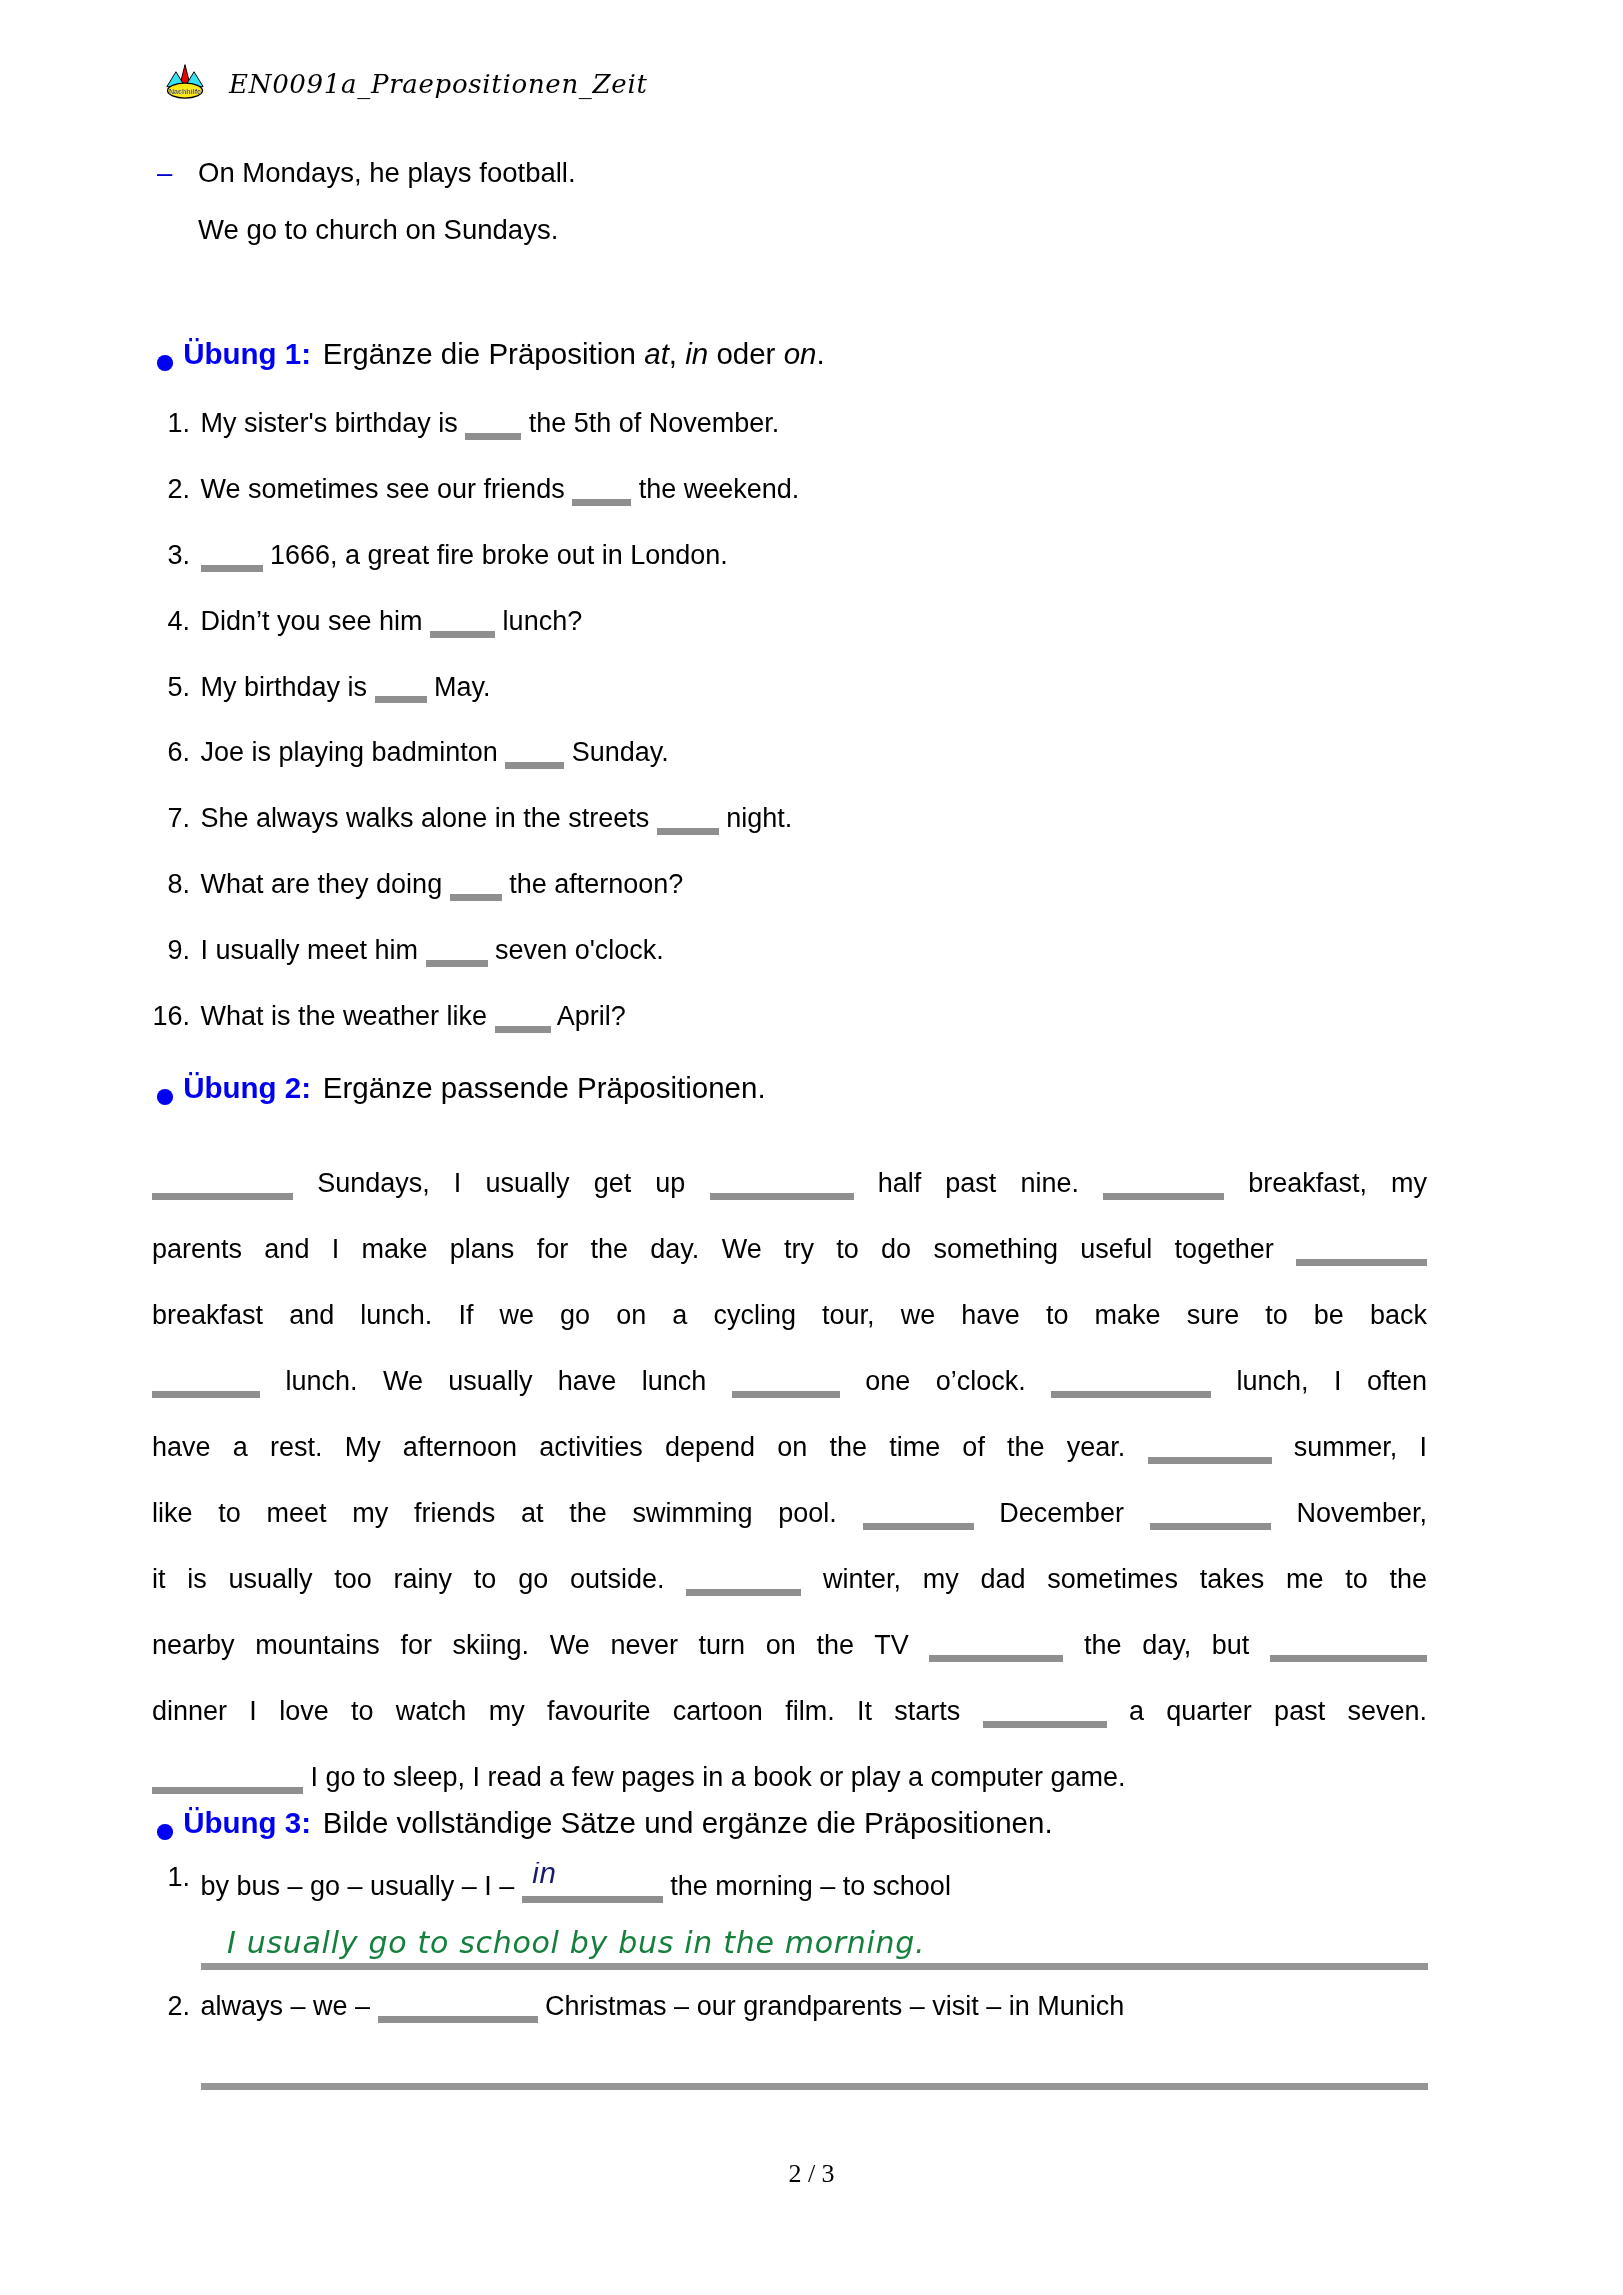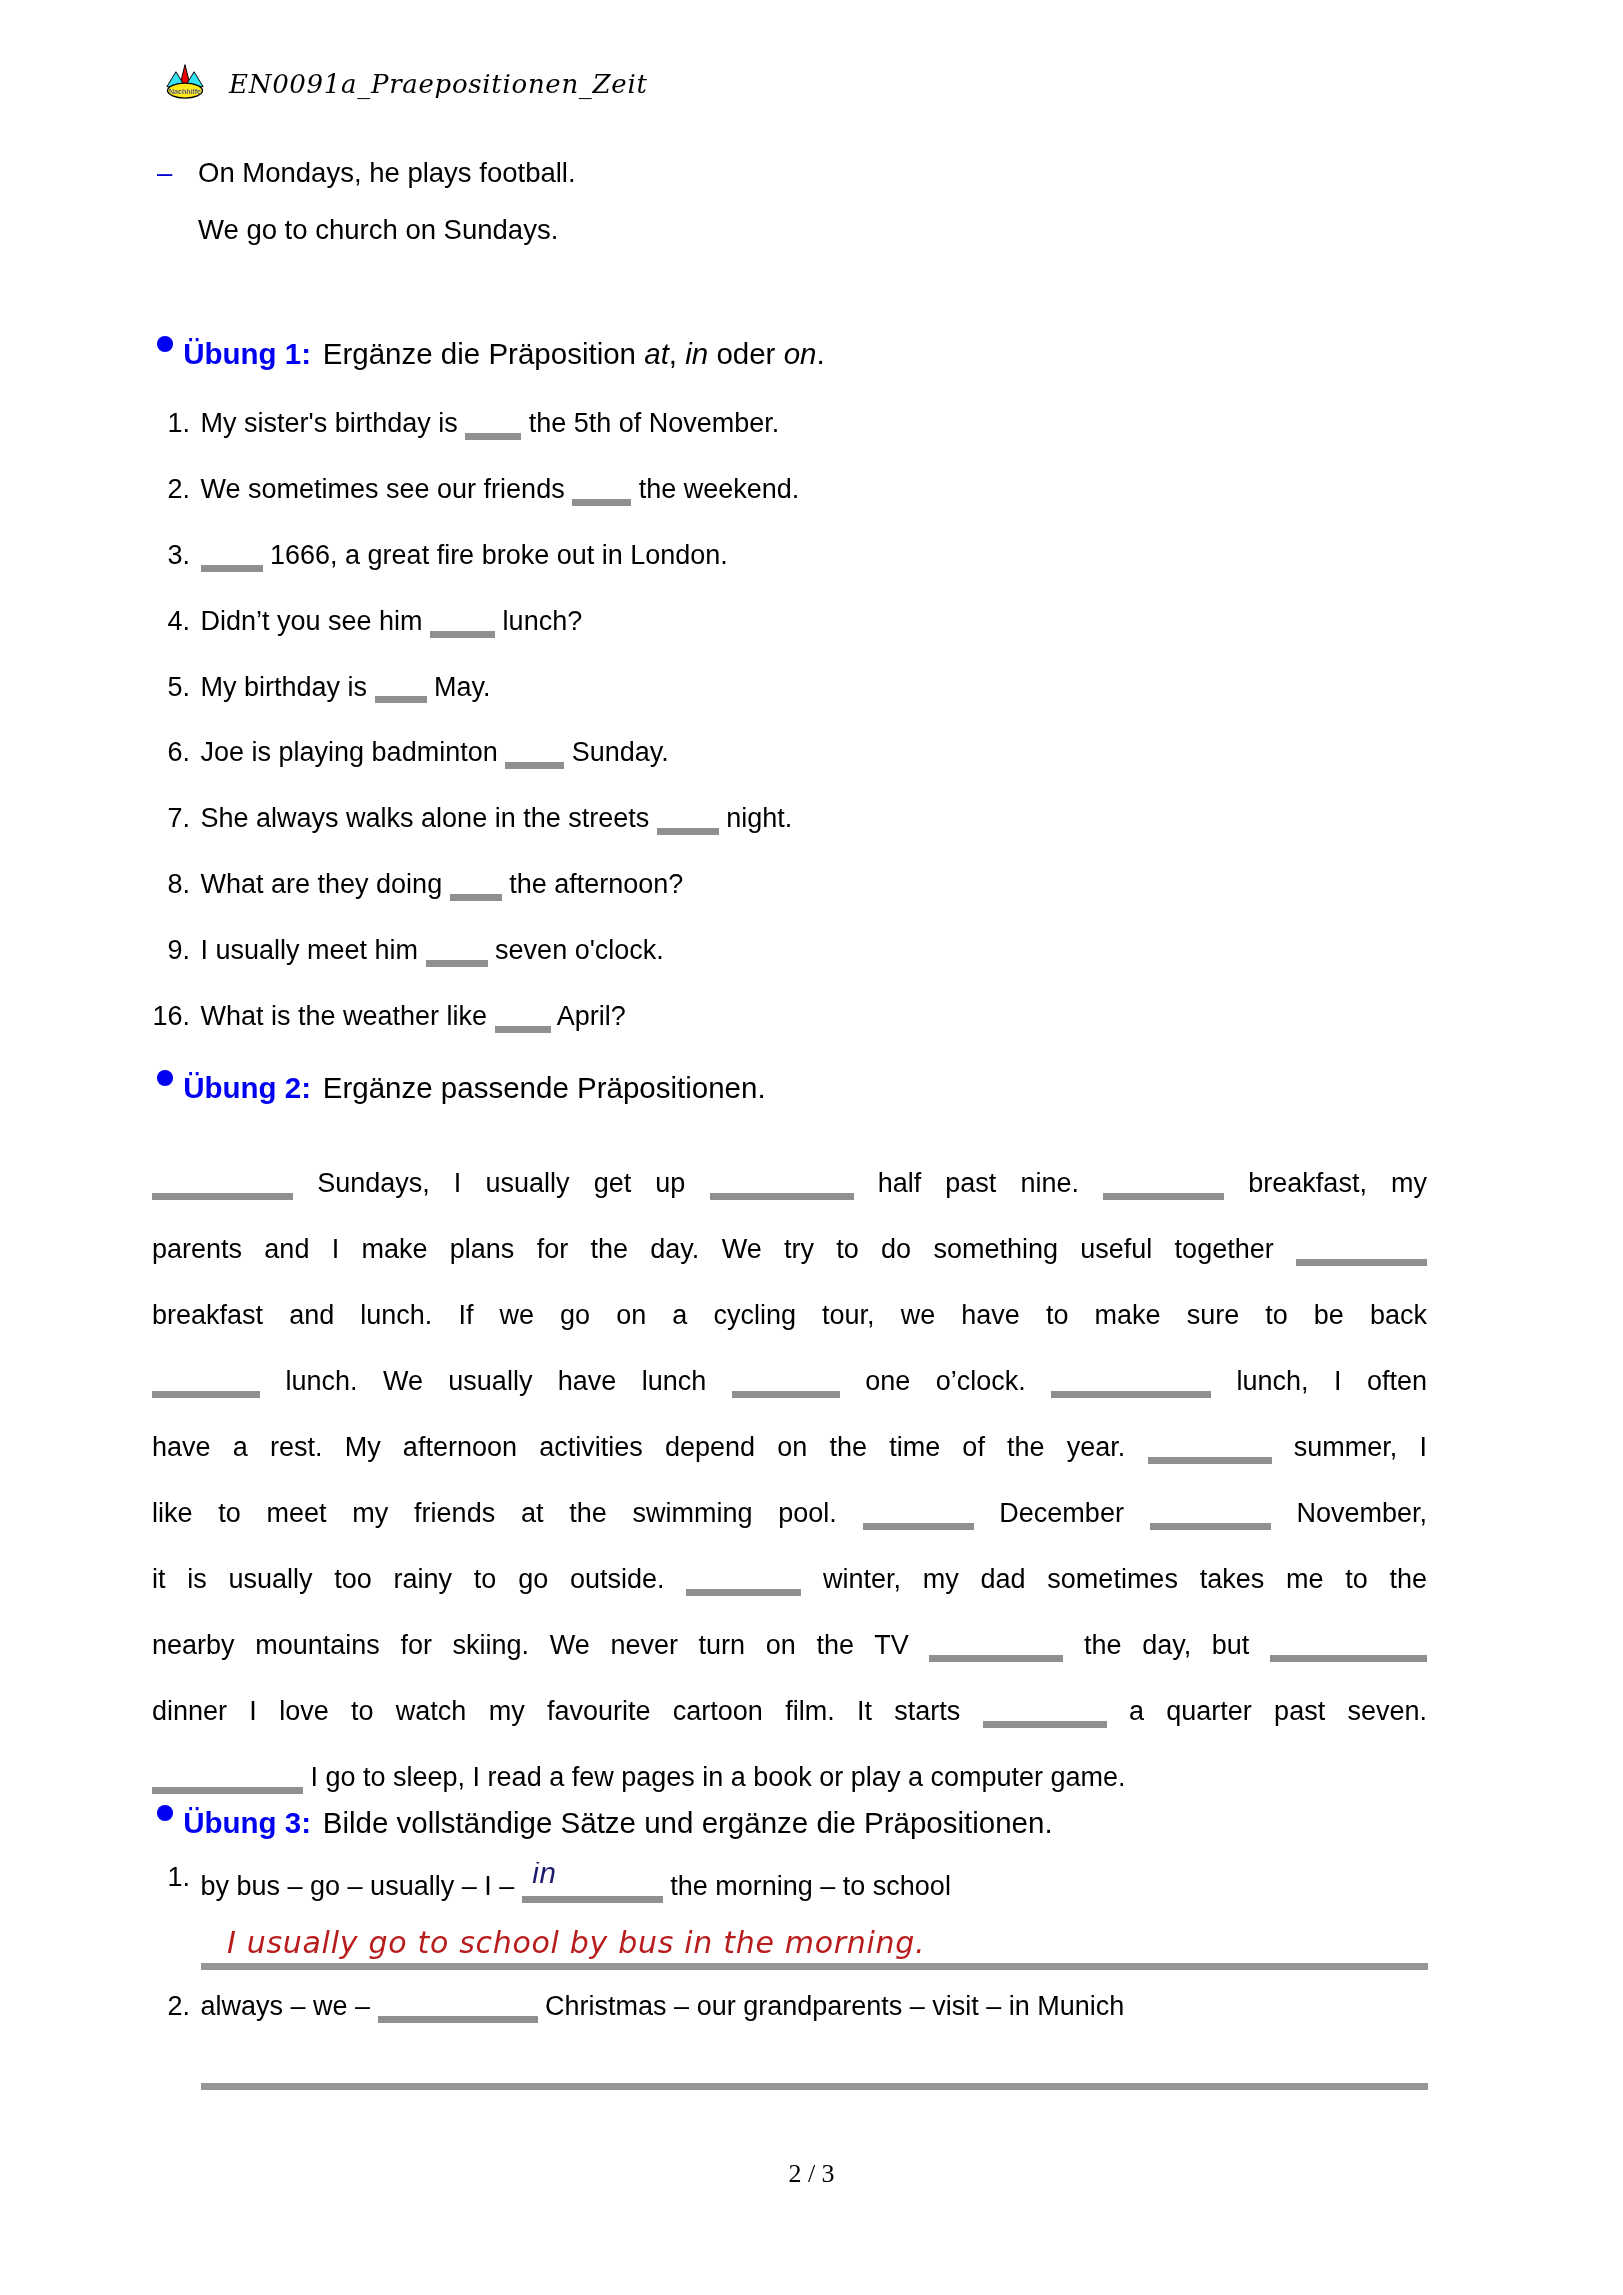--- a/index.html
+++ b/index.html
@@ -10,21 +10,21 @@
   
   .hdr{position:absolute;left:166px;top:64px;display:flex;align-items:flex-end;gap:25px;}
   .hdr .title{font-family:"DejaVu Serif",serif;font-style:italic;font-size:26px;letter-spacing:0.7px;}
   
   .note{position:absolute;left:157px;top:157px;width:1309px;}
   .note-row{display:flex;align-items:flex-start;font-size:27.5px;line-height:31px;margin-bottom:26px;}
   .note-row .lead{width:41px;flex:none;}
   .dot-red{display:inline-block;width:17.7px;height:17.7px;border-radius:50%;background:#ee0000;margin-top:7.2px;}
   .dash-blue{color:#0000cf;font-size:27.5px;}
   
-  .ex-head{position:absolute;left:157px;display:flex;align-items:flex-start;font-size:29.5px;line-height:35px;}
+  .ex-head{position:absolute;left:157px;display:flex;align-items:flex-end;font-size:29.5px;line-height:35px;}
   .ex-head .dot{width:15.7px;height:15.7px;border-radius:50%;background:#0000f2;margin-right:10.5px;flex:none;}
   .ex-head .lbl{color:#0000f2;font-weight:bold;margin-right:11.8px;white-space:pre;}
   #ex1-head{top:336px;}
   #ex2-head{top:1070px;}
   #ex3-head{top:1805px;}
   
   #ex1-items{position:absolute;left:149px;top:408px;width:1296px;}
   .item{display:flex;font-size:27px;line-height:30px;margin-bottom:34px;}
   .item .num{width:41px;flex:none;text-align:right;margin-right:10.5px;}
   .item .body{flex:1;}
@@ -35,21 +35,21 @@
   
   .blank{display:inline-block;height:22px;border-bottom:7.2px solid #8f8f8f;vertical-align:-7.9px;}
   .ansblank{position:relative;height:34px;vertical-align:-7.9px;overflow:hidden;}
   .answord{position:absolute;left:10.5px;bottom:7.9px;font-size:29.5px;font-style:italic;color:#1b1b6e;letter-spacing:0.7px;}
   
   #ex3-items{position:absolute;left:149px;top:1862px;width:1296px;}
   .x3row{display:flex;font-size:27px;line-height:31px;}
   .x3row .num{width:41px;flex:none;text-align:right;margin-right:10.5px;}
   .ansline{margin:17px 0 21px 52px;width:1227px;height:43px;border-bottom:7.9px solid #969696;
            display:flex;align-items:flex-end;}
-  .hw{padding:0 0 2.6px 26px;font-size:30px;font-style:italic;color:#b91c1c;letter-spacing:0.7px;
+  .hw{padding:0 0 2.6px 26px;font-size:30px;font-style:italic;color:#15803d;letter-spacing:0.7px;
       font-family:"DejaVu Sans",sans-serif;}
   .it{font-style:italic;}
   
   .footer{position:absolute;left:0;top:2159px;width:1623px;text-align:center;
           font-family:"Liberation Serif",serif;font-size:26px;}
 </style>
 </head>
 <body>
 
 <div class="page">

